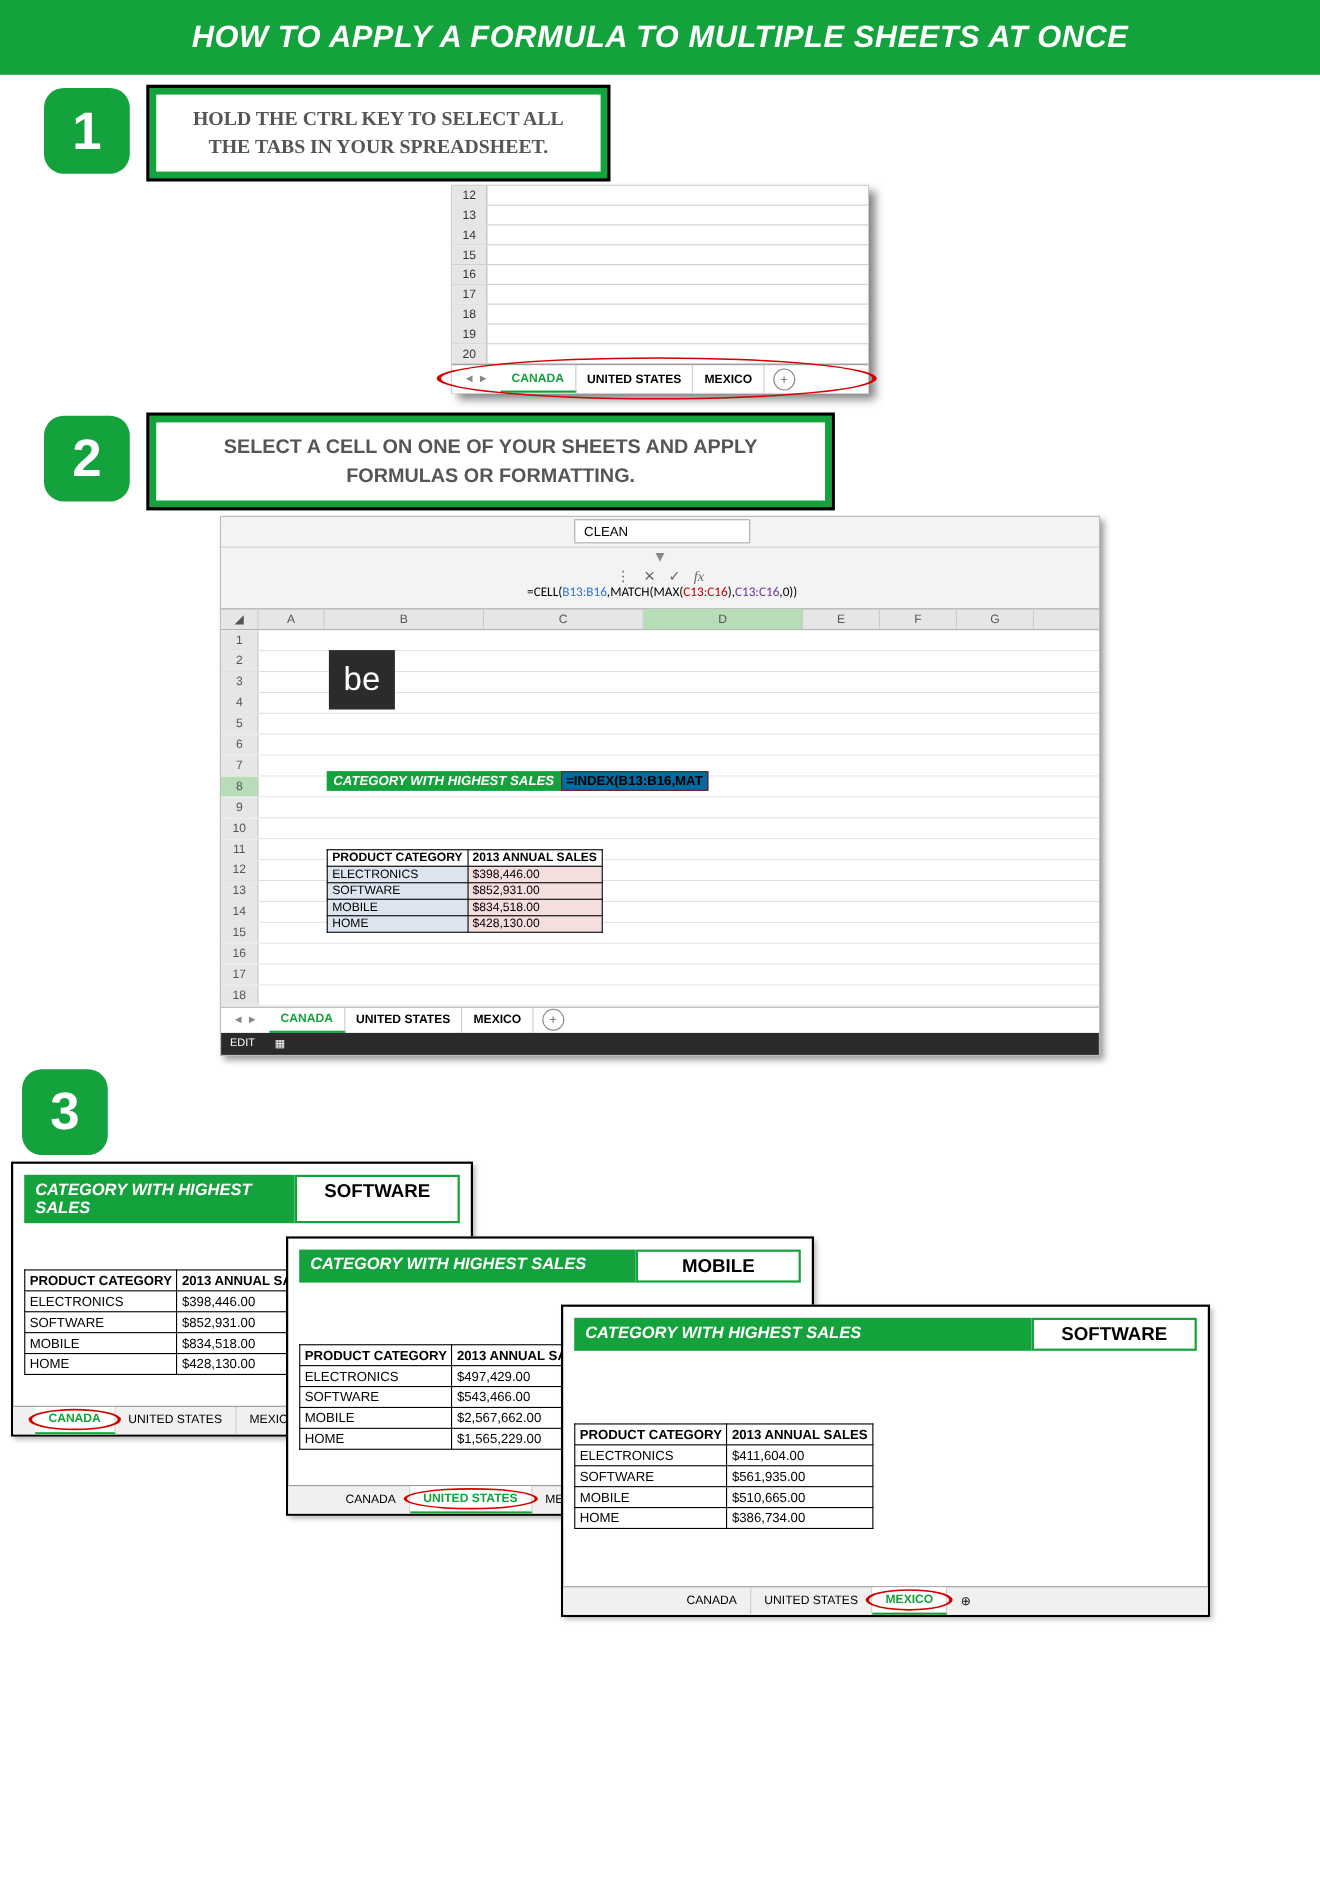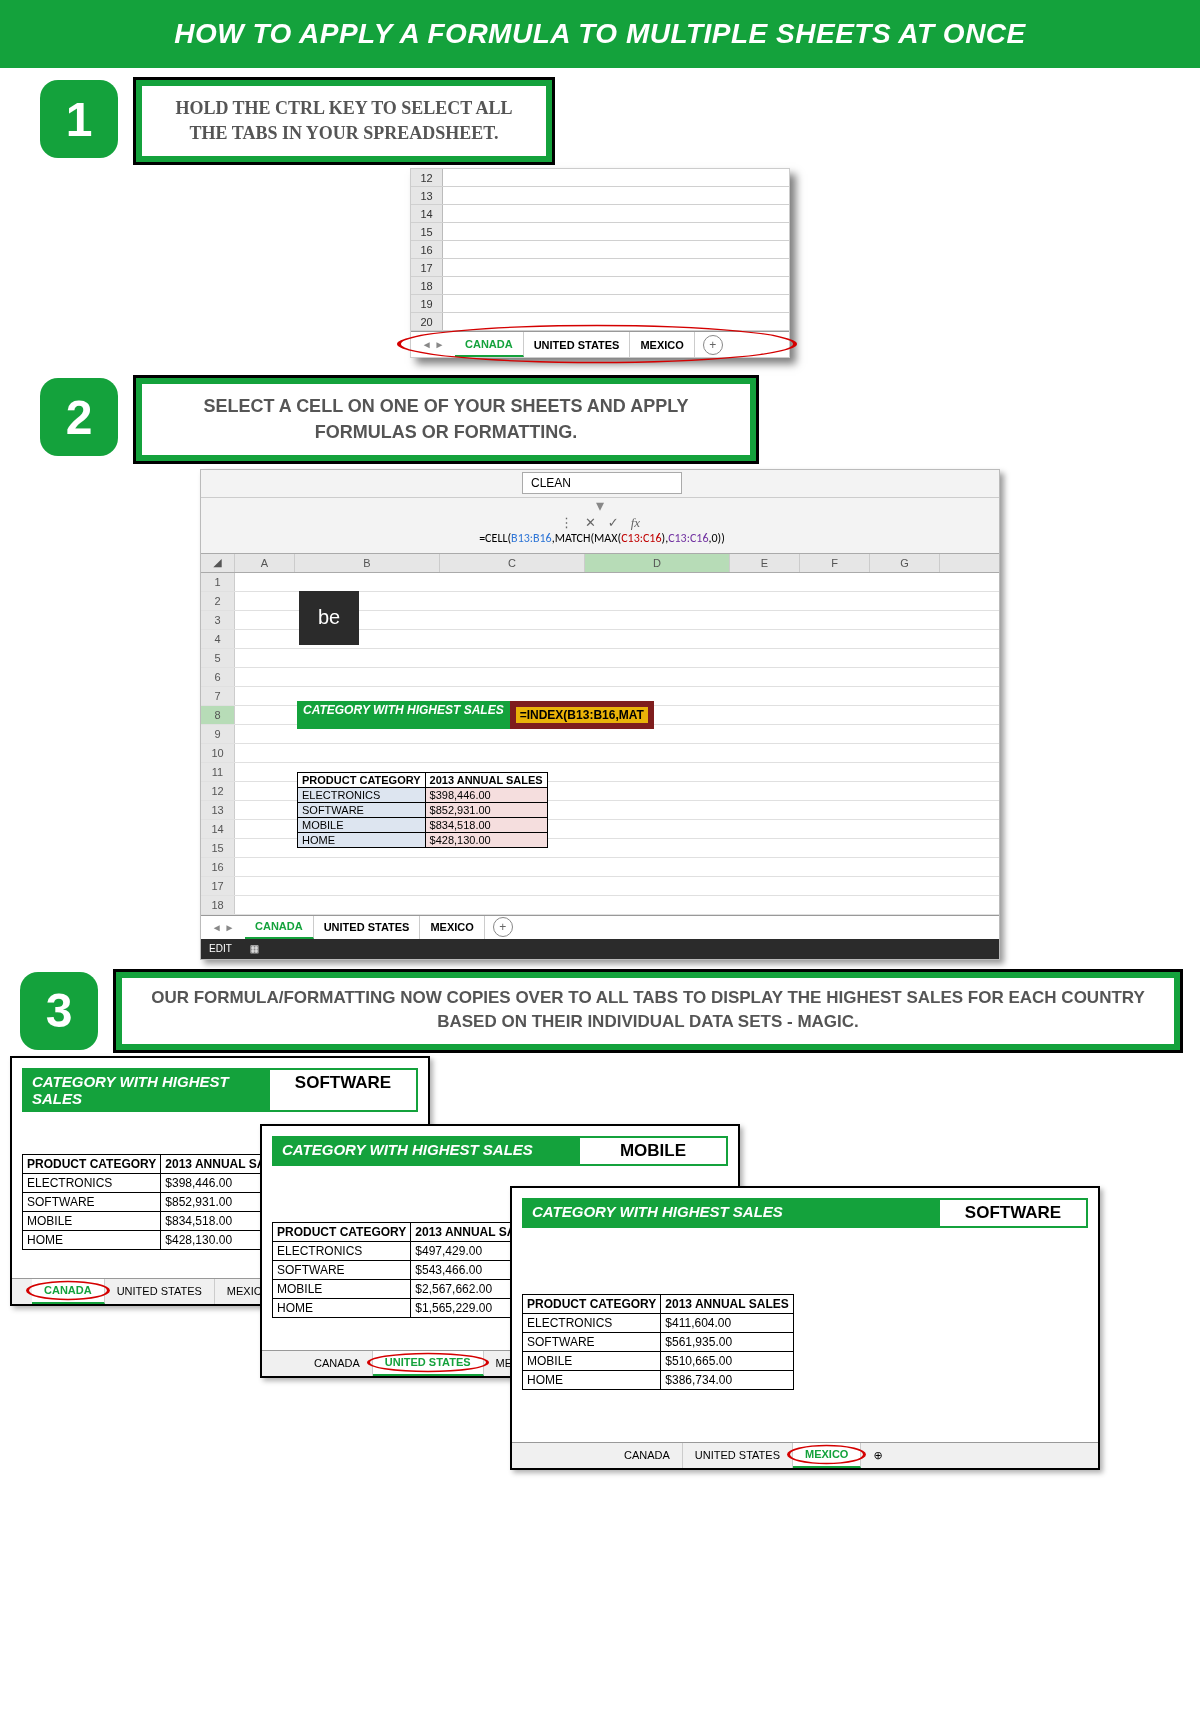--- a/index.html
+++ b/index.html
@@ -30,23 +30,23 @@
   .formula-disp { font-size:12px; font-family:Calibri,Arial; padding-left:4px;}
   .formula-disp .fn{color:#000;} .formula-disp .rng1{color:#2e75d6;} .formula-disp .rng2{color:#c00000;} .formula-disp .rng3{color:#7030a0;} .formula-disp .num{color:#000;}
   .blank-strip{height:55px; background:#f3f3f3;}
   .grid-hdr-row{display:flex; background:#e6e6e6; border-top:1px solid #aaa; border-bottom:1px solid #aaa;}
   .col-hdr{border-right:1px solid #ccc; height:18px; font-size:11px; color:#555; display:flex;align-items:center;justify-content:center;}
   .col-hdr.sel{background:#b7dcb7;}
   .corner{width:34px;}
   .grid-row{display:flex; background:#fff; border-bottom:1px solid #e0e0e0;}
   .row-num{width:34px; background:#e6e6e6; border-right:1px solid #ccc; font-size:11px; color:#555; display:flex;align-items:center;justify-content:center; height:18px;}
   .row-num.sel{background:#b7dcb7;}
-  .be-box{background:#2b2b2b; color:#fff; font-size:20px; width:60px; height:54px; display:flex;align-items:center;justify-content:center; position:absolute; font-family:Arial;}
+  .be-box{background:#2b2b2b; color:#fff; font-size:30px; width:60px; height:54px; display:flex;align-items:center;justify-content:center; position:absolute; font-family:Arial;}
   .hilite-label{background:#14a23c; color:#fff; font-weight:bold; font-style:italic; font-size:12px; padding:2px 6px;}
-  .editcell{background:#eab308; border:6px solid #7f1d1d; font-size:12px; font-weight:bold; padding:1px 4px;}
+  .editcell{background:#0369a1; border:1px solid #7f1d1d; font-size:12px; font-weight:bold; padding:1px 4px;}
   .tbl{border-collapse:collapse; font-size:11px;}
   .tbl th{background:#fff; border:1px solid #000; text-align:left; padding:1px 4px; font-weight:bold;}
   .tbl td{border:1px solid #000; padding:1px 4px;}
   .tbl .bcol{background:#dde5f0;}
   .tbl .ccol{background:#f5dede;}
   .tbl2{border-collapse:collapse; font-size:12px;}
   .tbl2 th{background:#fff; border:1px solid #000; text-align:left; padding:2px 4px; font-weight:bold;}
   .tbl2 td{border:1px solid #000; padding:2px 4px; background:#fff;}
   .s2-tabbar{display:flex; align-items:center; height:24px; background:#fff; border-top:1px solid #999;}
   .status{background:#2b2b2b; color:#fff; font-size:10px; height:20px; display:flex; align-items:center; padding-left:8px; gap:18px;}
@@ -237,21 +237,20 @@
     <div class="s1-plus">+</div>
   </div>
   <div class="status">
     <span>EDIT</span>
     <span>▦</span>
   </div>
 </div>
 
 <div class="step-header" style="padding-left:20px;">
   <div class="step-num">3</div>
-  <div class="step3-text">OUR FORMULA/FORMATTING NOW COPIES OVER TO ALL TABS TO DISPLAY THE HIGHEST SALES FOR EACH COUNTRY BASED ON THEIR INDIVIDUAL DATA SETS - MAGIC.</div>
 </div>
 
 <div class="cards-area">
 
   <div class="card" style="left:10px; top:0; width:420px;">
     <div class="card-hdr">
       <div class="card-hdr-l">CATEGORY WITH HIGHEST SALES</div>
       <div class="card-hdr-r">SOFTWARE</div>
     </div>
     <div style="height:28px;"></div>

